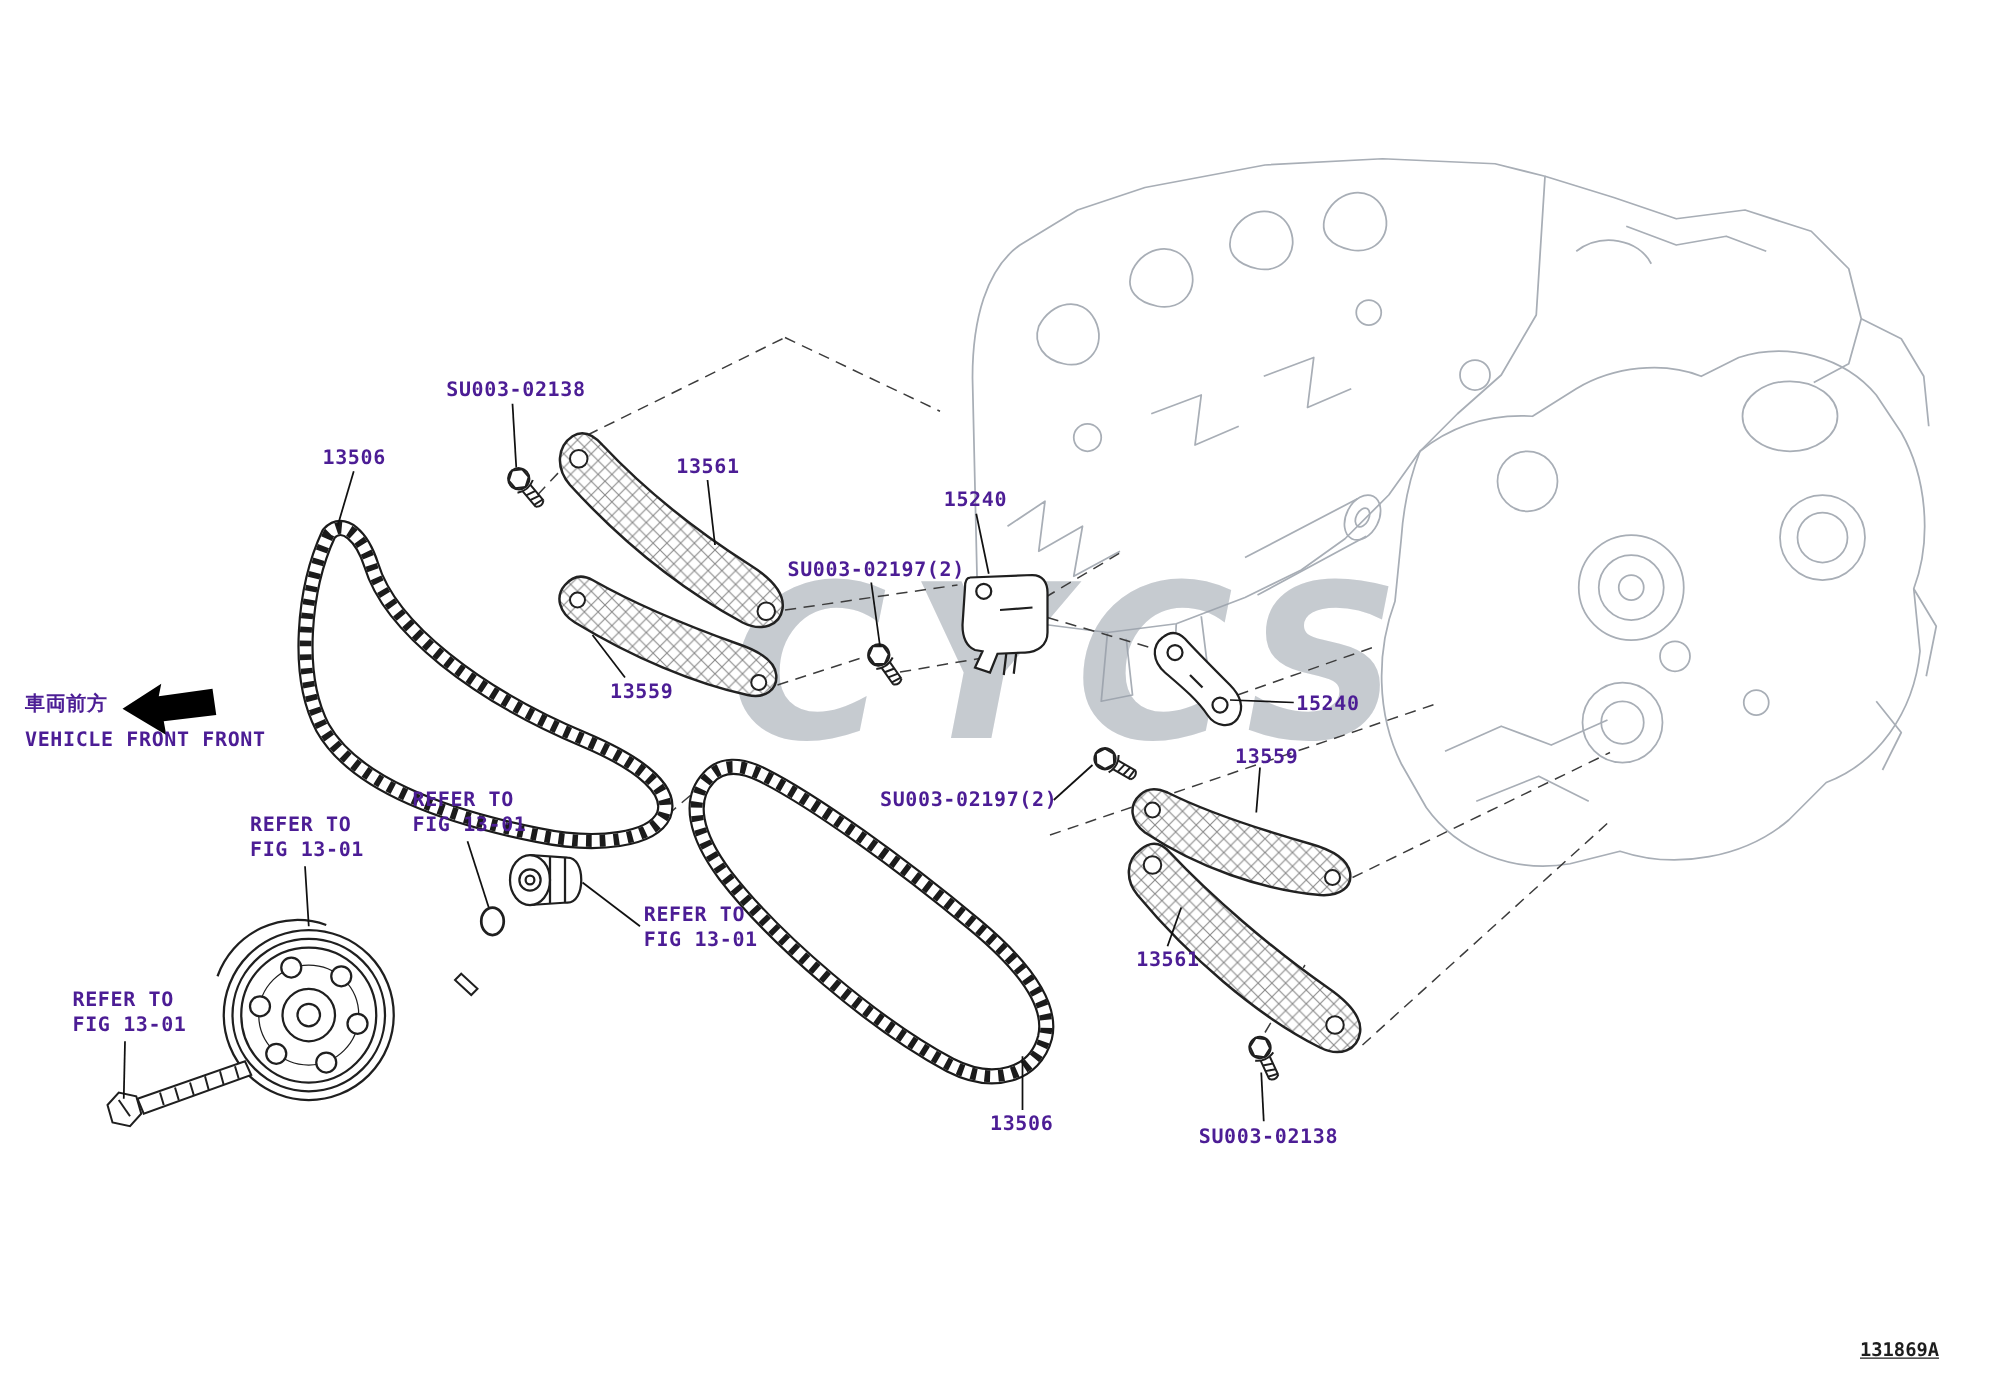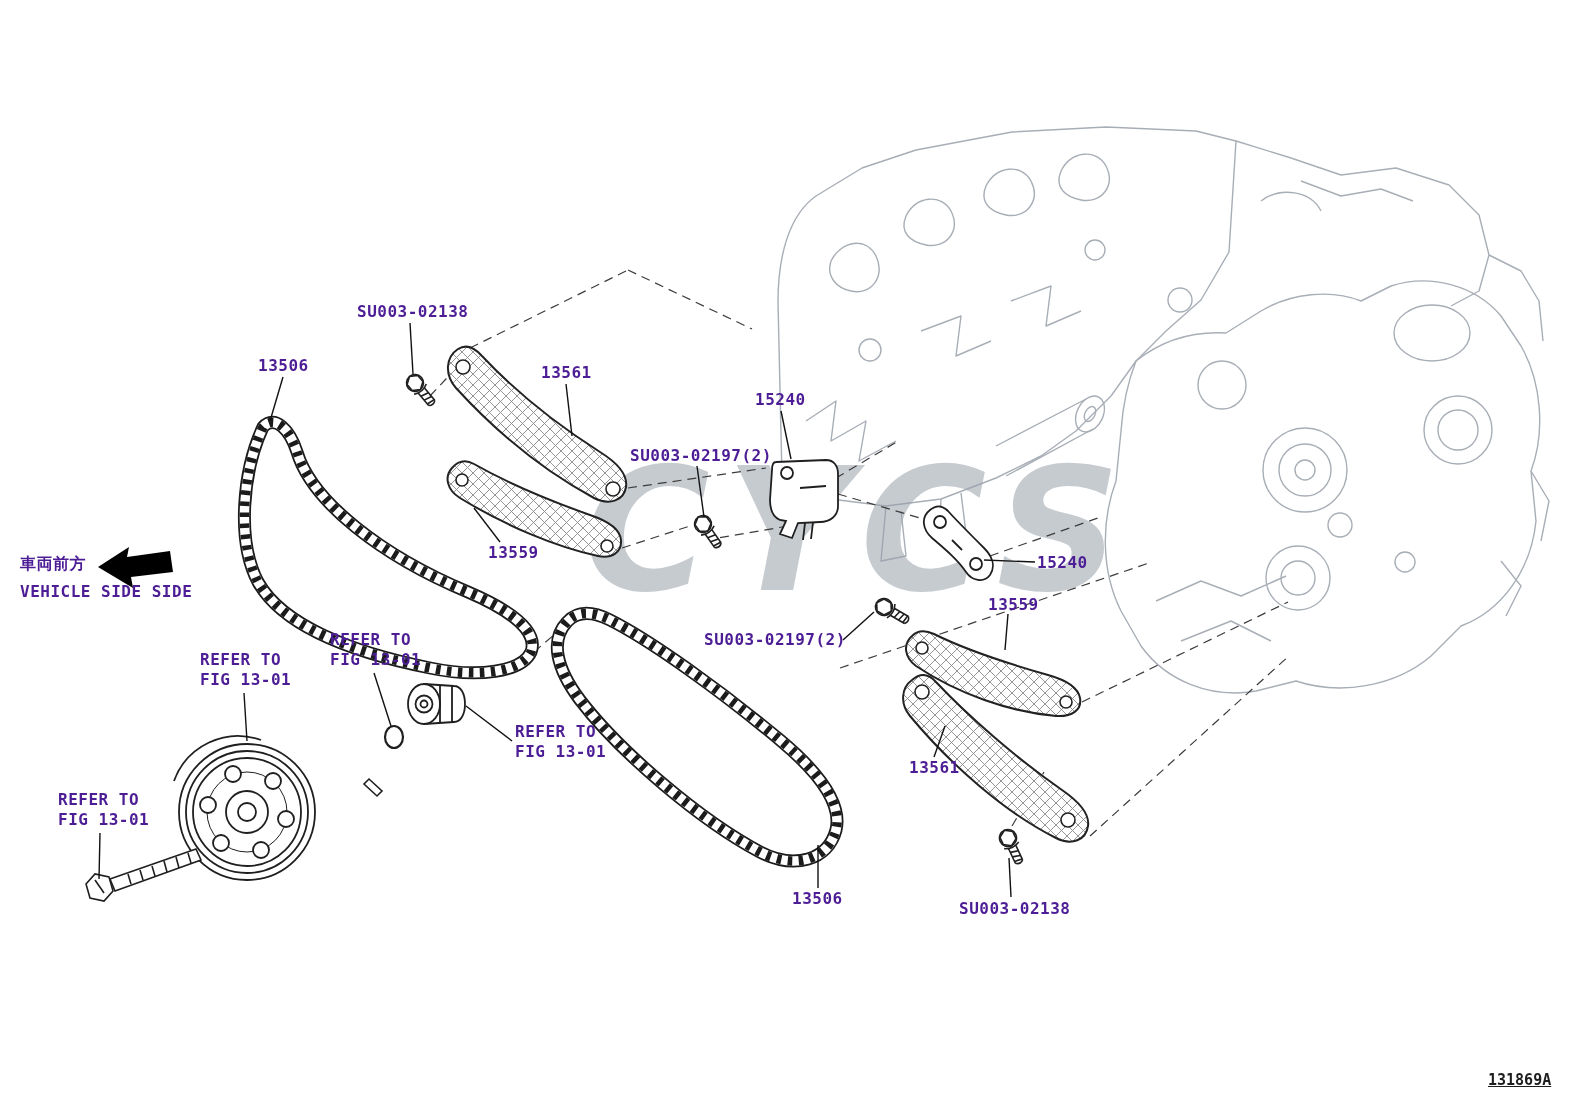--- a/index.html
+++ b/index.html
@@ -249,17 +249,17 @@
 <div class="plabel" style="left:515px;top:722px">
   <div>REFER TO</div>
   <div>FIG 13-01</div>
 </div>
 <div class="plabel" style="left:58px;top:790px">
   <div>REFER TO</div>
   <div>FIG 13-01</div>
 </div>
 
 <div class="plabel jp" style="left:20px;top:554px">車両前方</div>
-<div class="plabel" style="left:20px;top:582px">VEHICLE SIDE SIDE</div>
+<div class="plabel" style="left:20px;top:582px">VEHICLE FRONT FRONT</div>
 
 <div class="figid" style="left:1488px;top:1071px">131869A</div>
 
 </div>
 
 </body></html>

